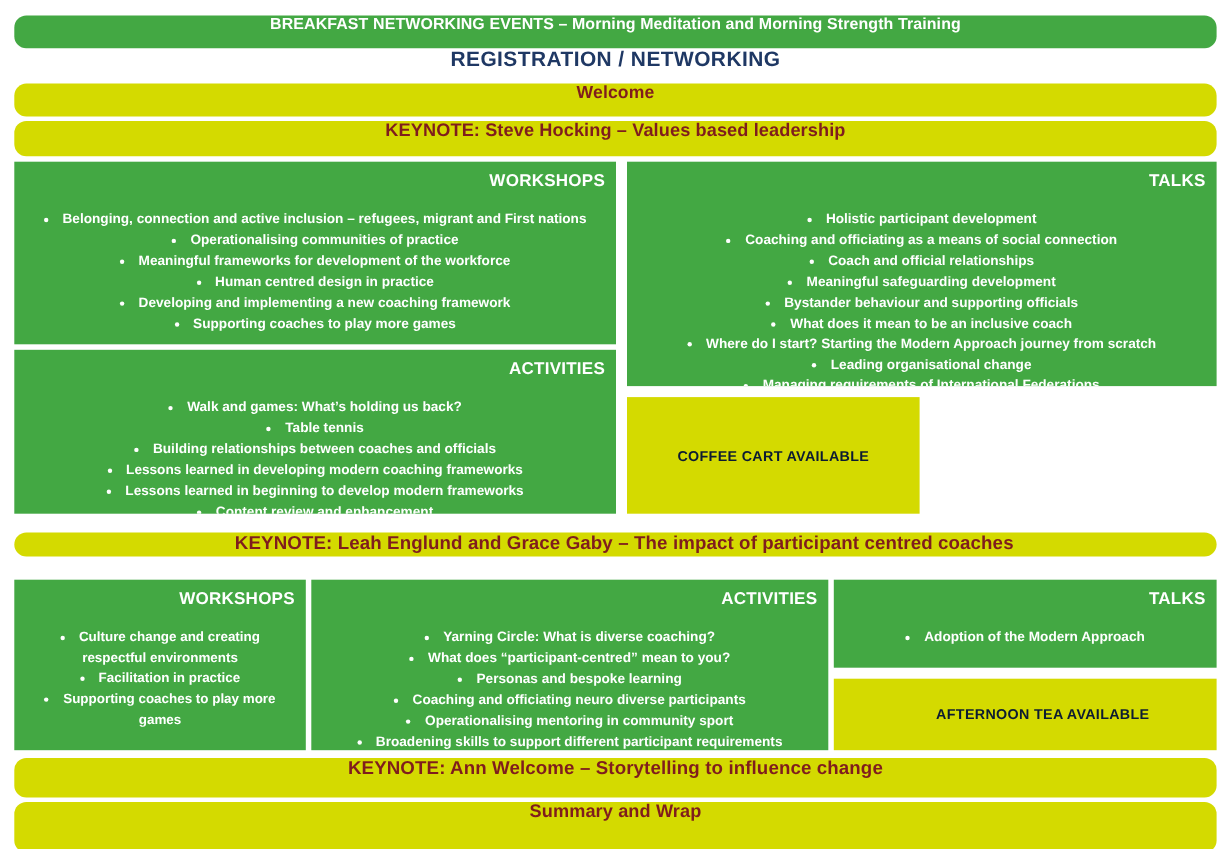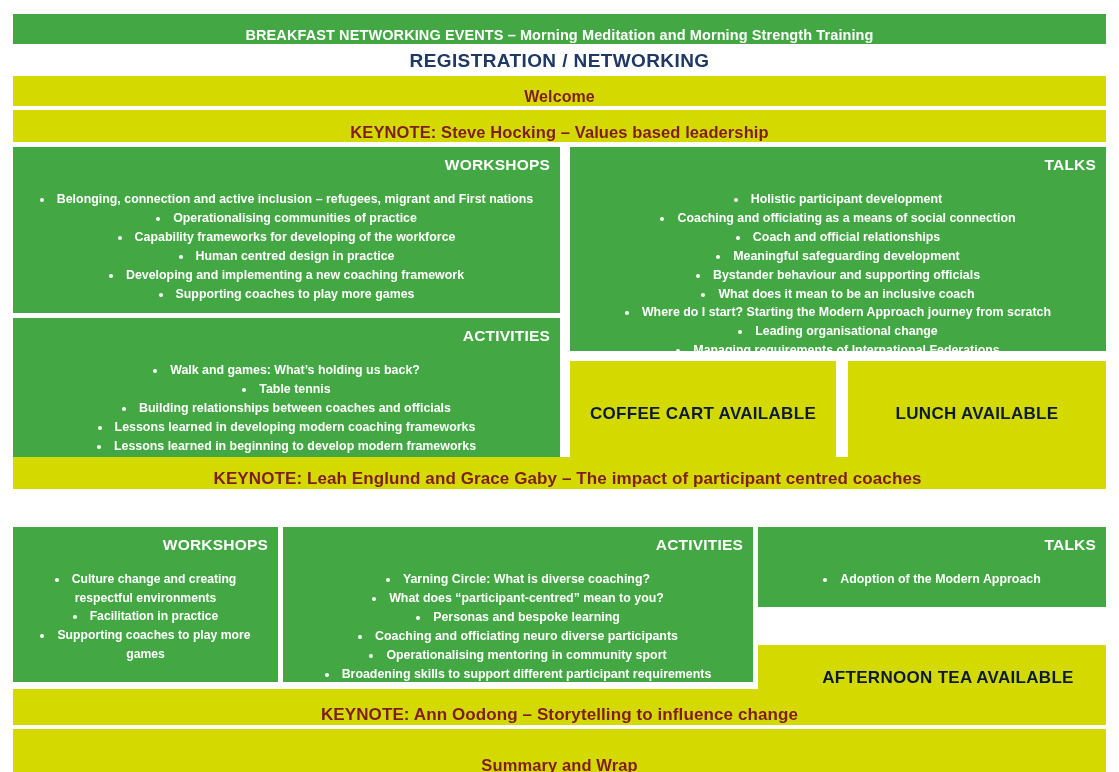--- a/index.html
+++ b/index.html
@@ -19,23 +19,24 @@
     height: 772px;
     background: #ffffff;
     box-sizing: border-box;
   }
 
   
   .band {
     position: absolute;
     box-sizing: border-box;
     display: flex;
-    align-items: flex-end;
+    align-items: flex-start;
     justify-content: center;
     text-align: center;
+    border-radius: 11px;
   }
   .band-green {
     background: #43A843;
     color: #ffffff;
   }
   .band-yellow {
     background: #D4DA00;
     color: #7f1d1d;
   }
   .band-white {
@@ -69,21 +70,21 @@
     left: 13px; top: 76px; width: 1093px; height: 30px;
   }
   #welcome-band .band-title { font-size: 16px; }
 
   #keynote1-band {
     left: 13px; top: 110px; width: 1093px; height: 32px;
   }
   #keynote1-band .band-title { font-size: 16.5px; }
 
   #keynote2-band {
-    left: 13px; top: 457px; width: 1093px; height: 32px; padding-left: 16px;
+    left: 13px; top: 484px; width: 1093px; height: 22px; padding-left: 16px;
   }
   #keynote2-band .band-title { font-size: 17px; }
 
   #keynote3-band {
     left: 13px; top: 689px; width: 1093px; height: 36px;
   }
   #keynote3-band .band-title { font-size: 17px; }
 
   #summary-band {
     left: 13px; top: 729px; width: 1093px; height: 46px;
@@ -128,37 +129,37 @@
     font-weight: bold;
     line-height: 1.52;
     text-align: center;
     margin: 0;
     padding: 0;
   }
   .card-list li::marker {
     font-size: 12px;
   }
   .card-yellow .availability-label {
-    font-size: 17px;
+    font-size: 13px;
     font-weight: bold;
     letter-spacing: 0.3px;
   }
 
   
   #workshops-morning  { left: 13px;  top: 147px; width: 547px; height: 166px; }
   #activities-morning { left: 13px;  top: 318px; width: 547px; height: 149px; }
   #talks-morning      { left: 570px; top: 147px; width: 536px; height: 204px; }
   #coffee-cart        { left: 570px; top: 361px; width: 266px; height: 106px; }
   #lunch              { left: 848px; top: 361px; width: 258px; height: 106px; }
 
   
   #workshops-afternoon { left: 13px;  top: 527px; width: 265px; height: 155px; }
   #activities-afternoon{ left: 283px; top: 527px; width: 470px; height: 155px; }
   #talks-afternoon     { left: 758px; top: 527px; width: 348px; height: 80px; }
-  #afternoon-tea       { left: 758px; top: 645px; width: 348px; height: 65px; padding-left: 42px; }
+  #afternoon-tea       { left: 758px; top: 617px; width: 348px; height: 65px; padding-left: 42px; }
 
   
   #workshops-afternoon .card-list li { font-size: 12.2px; line-height: 1.48; }
   #talks-afternoon .card-list li { font-size: 12.4px; }
 </style>
 </head>
 <body>
 
 <div class="page">
 
@@ -176,21 +177,21 @@
 
   <div class="band band-yellow" id="keynote1-band">
     <span class="band-title">KEYNOTE: Steve Hocking – Values based leadership</span>
   </div>
 
   <div class="card" id="workshops-morning">
     <div class="card-heading">WORKSHOPS</div>
     <ul class="card-list">
       <li>Belonging, connection and active inclusion – refugees, migrant and First nations</li>
       <li>Operationalising communities of practice</li>
-      <li>Capability frameworks for developing of the workforce</li>
+      <li>Meaningful frameworks for development of the workforce</li>
       <li>Human centred design in practice</li>
       <li>Developing and implementing a new coaching framework</li>
       <li>Supporting coaches to play more games</li>
     </ul>
   </div>
 
   <div class="card" id="activities-morning">
     <div class="card-heading">ACTIVITIES</div>
     <ul class="card-list">
       <li>Walk and games: What’s holding us back?</li>
@@ -214,23 +215,20 @@
       <li>Where do I start? Starting the Modern Approach journey from scratch</li>
       <li>Leading organisational change</li>
       <li>Managing requirements of International Federations</li>
     </ul>
   </div>
 
   <div class="card card-yellow" id="coffee-cart">
     <span class="availability-label">COFFEE CART AVAILABLE</span>
   </div>
 
-  <div class="card card-yellow" id="lunch">
-    <span class="availability-label">LUNCH AVAILABLE</span>
-  </div>
 
   <div class="band band-yellow" id="keynote2-band">
     <span class="band-title">KEYNOTE: Leah Englund and Grace Gaby – The impact of participant centred coaches</span>
   </div>
 
   <div class="card" id="workshops-afternoon">
     <div class="card-heading">WORKSHOPS</div>
     <ul class="card-list">
       <li>Culture change and creating respectful environments</li>
       <li>Facilitation in practice</li>
@@ -255,20 +253,20 @@
     <ul class="card-list">
       <li>Adoption of the Modern Approach</li>
     </ul>
   </div>
 
   <div class="card card-yellow" id="afternoon-tea">
     <span class="availability-label">AFTERNOON TEA AVAILABLE</span>
   </div>
 
   <div class="band band-yellow" id="keynote3-band">
-    <span class="band-title">KEYNOTE: Ann Oodong – Storytelling to influence change</span>
+    <span class="band-title">KEYNOTE: Ann Welcome – Storytelling to influence change</span>
   </div>
 
   <div class="band band-yellow" id="summary-band">
     <span class="band-title">Summary and Wrap</span>
   </div>
 
 </div>
 
 </body></html>

